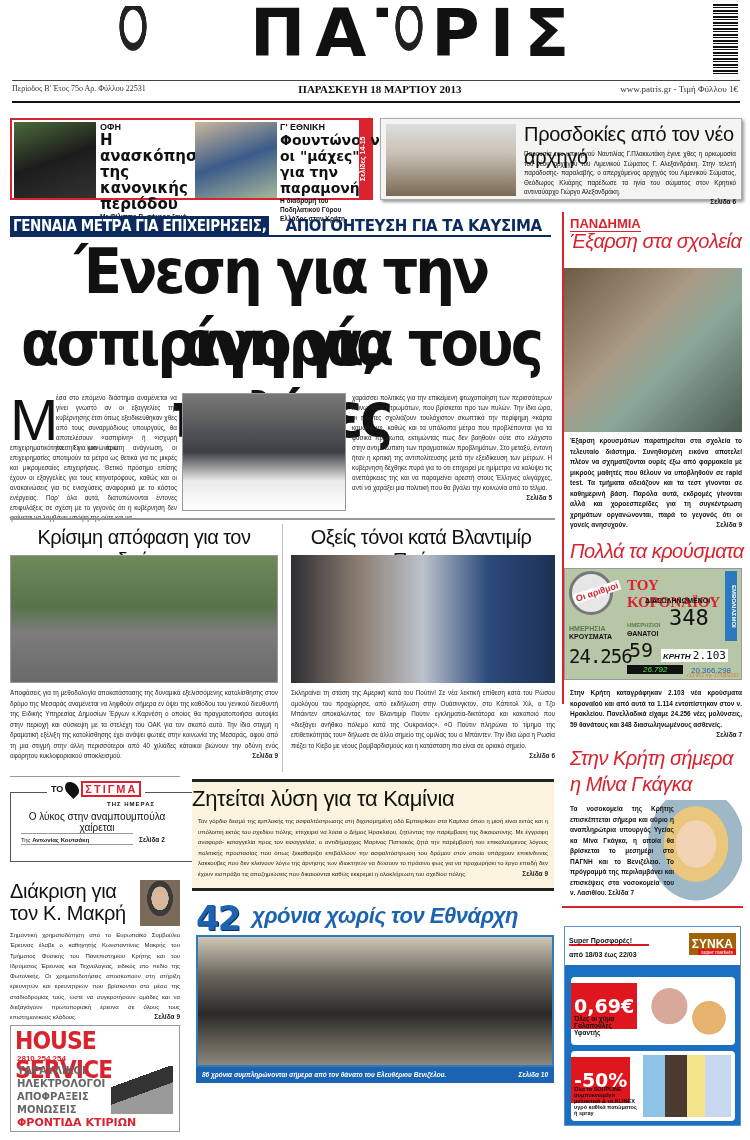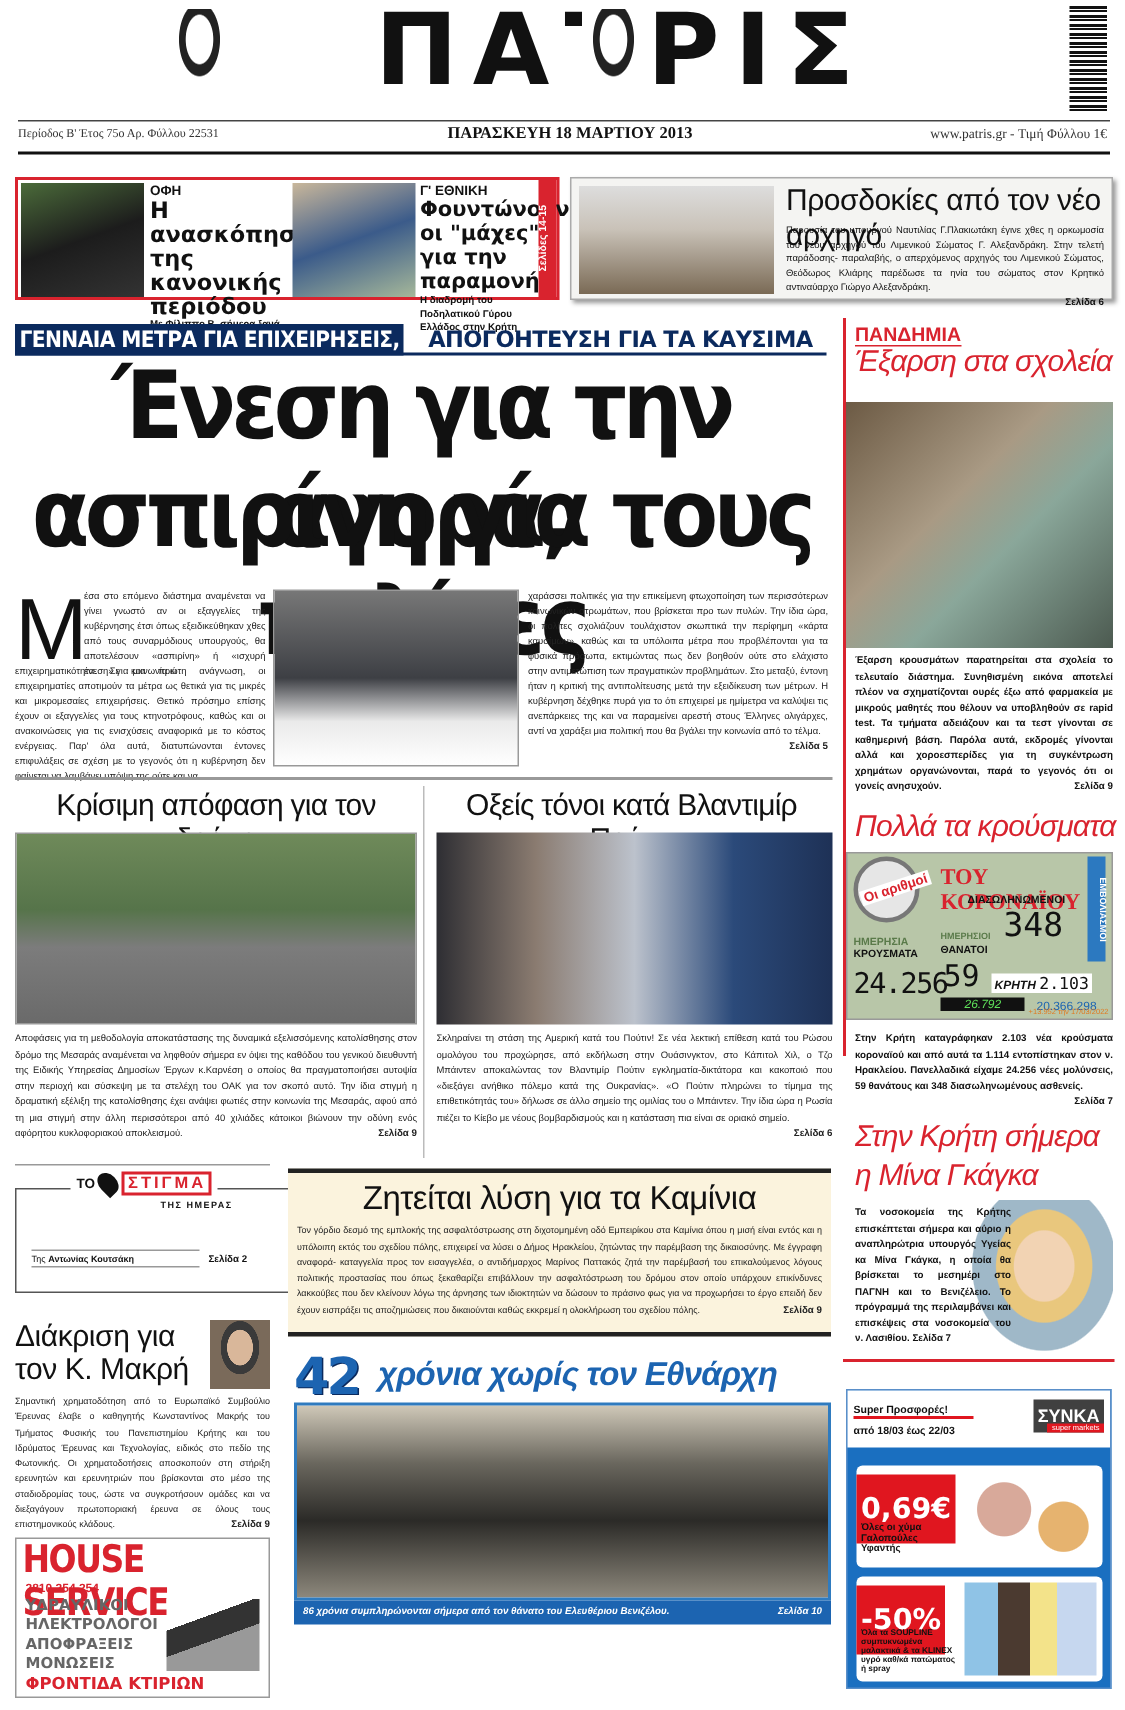--- a/index.html
+++ b/index.html
@@ -135,21 +135,21 @@
 <div class="abs red-head" style="left:570px;top:747px">Στην Κρήτη σήμερα</div>
 <div class="abs red-head" style="left:570px;top:773px">η Μίνα Γκάγκα</div>
 <div class="abs" style="left:640px;top:800px;width:102px;height:110px;background:radial-gradient(ellipse at 55% 40%,#f2d3b3 0 25%,#e9c77d 26% 40%,#9fb8c8 41% 60%,#fff 61%)"></div>
 <div class="abs rc-body" style="left:570px;top:804px;width:104px"><span>Τα νοσοκομεία της Κρήτης επισκέπτεται σήμερα και αύριο η αναπληρώτρια υπουργός Υγείας κα Μίνα Γκάγκα, η οποία θα βρίσκεται το μεσημέρι στο ΠΑΓΝΗ και το Βενιζέλειο. Το πρόγραμμά της περιλαμβάνει και επισκέψεις στα νοσοκομεία του ν. Λασιθίου.</span> <span>Σελίδα 7</span></div>
 <div class="abs" style="left:562px;top:906px;width:181px;height:2px;background:#d9232e"></div>
 
 <div class="abs synka">
   <div class="abs" style="left:0;top:0;width:175px;height:38px;background:#fff">
     <div class="abs" style="left:4px;top:10px;font-size:7px;font-weight:bold;border-bottom:2px solid #e0161f;width:80px">Super Προσφορές!</div>
     <div class="abs" style="left:4px;top:24px;font-size:7px;font-weight:bold">από 18/03 έως 22/03</div>
-    <div class="abs" style="right:4px;top:6px;background:#404040;color:#fff;font-weight:bold;font-size:12px;padding:4px 3px">ΣΥΝΚΑ</div>
+    <div class="abs" style="right:4px;top:6px;background:#a16207;color:#fff;font-weight:bold;font-size:12px;padding:4px 3px">ΣΥΝΚΑ</div>
     <div class="abs" style="right:4px;top:22px;background:#e0161f;color:#fff;font-size:5px;padding:0 3px">super markets</div>
   </div>
   <div class="abs deal" style="top:50px;height:68px">
     <div class="abs price" style="left:0;top:6px;font-size:19px">0,69€</div>
     <div class="abs" style="left:3px;top:38px;width:60px;font-size:6.5px;font-weight:bold">Όλες οι χύμα Γαλοπούλες Υφαντής</div>
     <div class="abs" style="left:72px;top:6px;width:88px;height:58px;background:radial-gradient(circle at 30% 40%,#d8a99a 0 25%,transparent 26%),radial-gradient(circle at 75% 60%,#e6b36f 0 22%,transparent 23%)"></div>
   </div>
   <div class="abs deal" style="top:124px;height:70px">
     <div class="abs price" style="left:0;top:6px;font-size:19px">-50%</div>
     <div class="abs" style="left:3px;top:35px;width:65px;font-size:5.5px;font-weight:bold">Όλα τα SOUPLINE συμπυκνωμένα μαλακτικά &amp; τα KLINEX υγρό καθ/κά πατώματος ή spray</div>
@@ -169,26 +169,27 @@
 
 <div class="abs hsep" style="left:10px;top:776px;width:170px;height:1px"></div>
 
 <div class="abs stigma">
   <div class="abs" style="left:36px;top:-12px;background:#fff;padding:0 4px;display:flex;align-items:center;gap:3px">
     <span style="font-size:9px;font-weight:bold">ΤΟ</span>
     <span style="display:inline-block;width:12px;height:16px;background:#111;border-radius:50% 50% 50% 0;transform:rotate(-45deg)"></span>
     <span style="color:#d9232e;border:2px solid #d9232e;font-weight:bold;font-size:11px;padding:0 2px;letter-spacing:2px">ΣΤΙΓΜΑ</span>
   </div>
   <div class="abs" style="left:96px;top:8px;font-size:6px;font-weight:bold;letter-spacing:1px">ΤΗΣ ΗΜΕΡΑΣ</div>
+  <div class="abs" style="left:6px;top:18px;width:160px;font-size:10px;text-align:center">Ο λύκος στην αναμπουμπούλα χαίρεται</div>
   <div class="abs" style="left:10px;top:40px;width:112px;height:12px;border-top:1px solid #999;border-bottom:1px solid #999;font-size:6px;line-height:12px"><span>Της</span> <b>Αντωνίας Κουτσάκη</b></div>
   <div class="abs pg" style="left:128px;top:43px">Σελίδα 2</div>
 </div>
 
 <div class="abs kamina">
-  <div class="abs" style="left:0;top:4px;width:362px;text-align:center;font-size:22px;letter-spacing:-.3px">Ζητείται λύση για τα Καμίνια</div>
+  <div class="abs" style="left:0;top:4px;width:362px;text-align:left;font-size:22px;letter-spacing:-.3px">Ζητείται λύση για τα Καμίνια</div>
   <div class="abs body-txt" style="left:6px;top:34px;width:350px;font-size:6px;line-height:10.5px"><span>Τον γόρδιο δεσμό της εμπλοκής της ασφαλτόστρωσης στη διχοτομημένη οδό Εμπειρίκου στα Καμίνια όπου η μισή είναι εντός και η υπόλοιπη εκτός του σχεδίου πόλης, επιχειρεί να λύσει ο Δήμος Ηρακλείου, ζητώντας την παρέμβαση της δικαιοσύνης. Με έγγραφη αναφορά- καταγγελία προς τον εισαγγελέα, ο αντιδήμαρχος Μαρίνος Παττακός ζητά την παρέμβασή του επικαλούμενος λόγους πολιτικής προστασίας που όπως ξεκαθαρίζει επιβάλλουν την ασφαλτόστρωση του δρόμου στον οποίο υπάρχουν επικίνδυνες λακκούβες που δεν κλείνουν λόγω της άρνησης των ιδιοκτητών να δώσουν το πράσινο φως για να προχωρήσει το έργο επειδή δεν έχουν εισπράξει τις αποζημιώσεις που δικαιούνται καθώς εκκρεμεί η ολοκλήρωση του σχεδίου πόλης.</span> <span class="pg" style="float:right">Σελίδα 9</span></div>
 </div>
 
 <div class="abs" style="left:10px;top:880px;font-size:20px;line-height:22px;letter-spacing:-.3px">
     <div>Διάκριση για</div>
     <div>τον Κ. Μακρή</div>
   </div>
 <div class="abs" style="left:140px;top:880px;width:40px;height:46px;background:radial-gradient(ellipse at 50% 40%,#d9b79a 0 30%,#3a3a3a 31% 45%,#7a6a5a 46%)"></div>
 <div class="abs body-txt" style="left:10px;top:930px;width:170px;font-size:6px;line-height:10.3px"><span>Σημαντική χρηματοδότηση από το Ευρωπαϊκό Συμβούλιο Έρευνας έλαβε ο καθηγητής Κωνσταντίνος Μακρής του Τμήματος Φυσικής του Πανεπιστημίου Κρήτης και του Ιδρύματος Έρευνας και Τεχνολογίας, ειδικός στο πεδίο της Φωτονικής. Οι χρηματοδοτήσεις αποσκοπούν στη στήριξη ερευνητών και ερευνητριών που βρίσκονται στο μέσο της σταδιοδρομίας τους, ώστε να συγκροτήσουν ομάδες και να διεξαγάγουν πρωτοποριακή έρευνα σε όλους τους επιστημονικούς κλάδους.</span> <span class="pg" style="float:right">Σελίδα 9</span></div>
 

